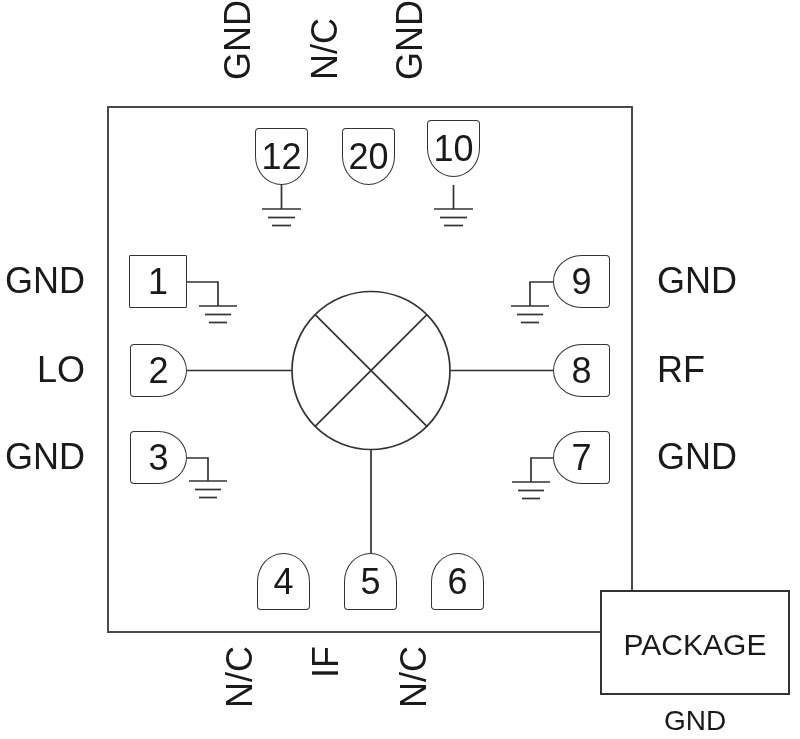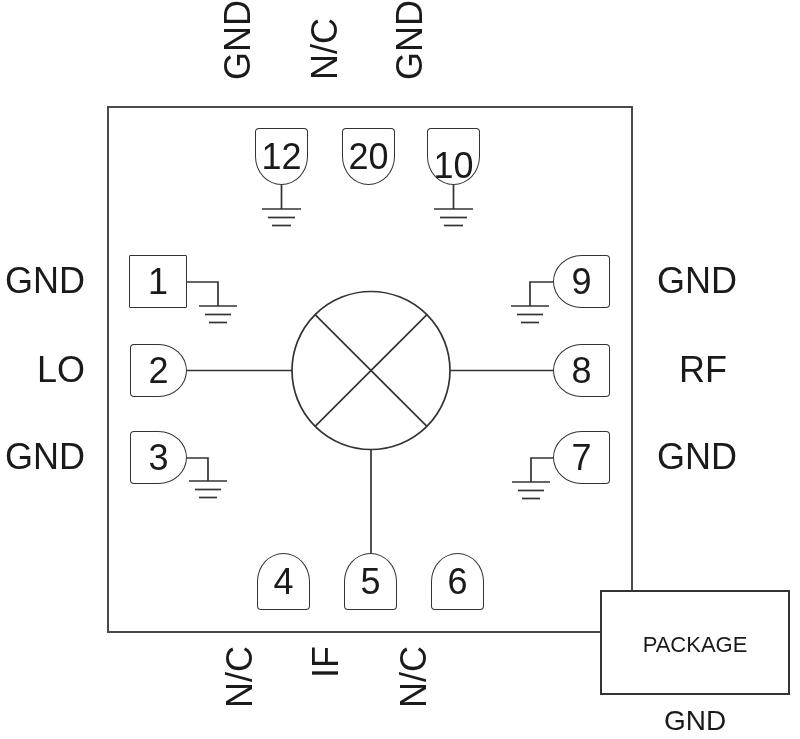--- a/index.html
+++ b/index.html
@@ -30,21 +30,21 @@
   }
   .side-l{right:715px;text-align:right;}
   .side-r{left:657px;text-align:left;}
   .v{width:140px;transform:rotate(-90deg);transform-origin:0 100%;}
   .v-top{text-align:left;}
   .v-bot{text-align:right;}
   .pkg-box{
     position:absolute;left:600px;top:590px;width:190px;height:105px;
     border:2px solid #333;box-sizing:border-box;background:#fff;z-index:4;
     display:flex;flex-direction:column;align-items:center;justify-content:center;
-    font-size:22px;line-height:36px;padding-top:4px;
+    font-size:30px;line-height:36px;padding-top:4px;
   }
   .pkg-gnd{
     position:absolute;left:600px;top:705px;width:190px;text-align:center;
     font-size:28px;line-height:32px;z-index:4;
   }
 </style>
 </head>
 <body>
 
 <div class="canvas">
@@ -129,36 +129,36 @@
   <div class="pin d-left" style="left:553px;top:431px;width:57px;height:53px;">
     <span class="pin-num">7</span>
   </div>
   <div class="pin d-left" style="left:553px;top:344px;width:57px;height:53px;">
     <span class="pin-num">8</span>
   </div>
   <div class="pin d-left" style="left:553px;top:255px;width:57px;height:53px;">
     <span class="pin-num">9</span>
   </div>
 
-  <div class="pin u-pin" style="left:427px;top:128px;width:53px;height:57px;align-items:flex-end;">
+  <div class="pin u-pin" style="left:427px;top:120px;width:53px;height:57px;">
     <span class="pin-num">10</span>
   </div>
   <div class="pin u-pin" style="left:342px;top:128px;width:53px;height:57px;">
     <span class="pin-num">20</span>
   </div>
   <div class="pin u-pin" style="left:255px;top:128px;width:53px;height:57px;">
     <span class="pin-num">12</span>
   </div>
 
   <div class="label side-l" style="top:259px;">GND</div>
   <div class="label side-l" style="top:348px;text-align:right;">LO</div>
   <div class="label side-l" style="top:435px;">GND</div>
 
   <div class="label side-r" style="top:259px;">GND</div>
-  <div class="label side-r" style="top:348px;margin-left:22px;">RF</div>
+  <div class="label side-r" style="top:348px;">RF</div>
   <div class="label side-r" style="top:435px;">GND</div>
 
   <div class="label v v-top" style="left:260px;top:36px;">GND</div>
   <div class="label v v-top" style="left:347px;top:36px;">N/C</div>
   <div class="label v v-top" style="left:432px;top:36px;">GND</div>
 
   <div class="label v v-bot" style="left:262px;top:742px;">N/C</div>
   <div class="label v v-bot" style="left:348px;top:742px;">IF</div>
   <div class="label v v-bot" style="left:436px;top:742px;">N/C</div>
 

